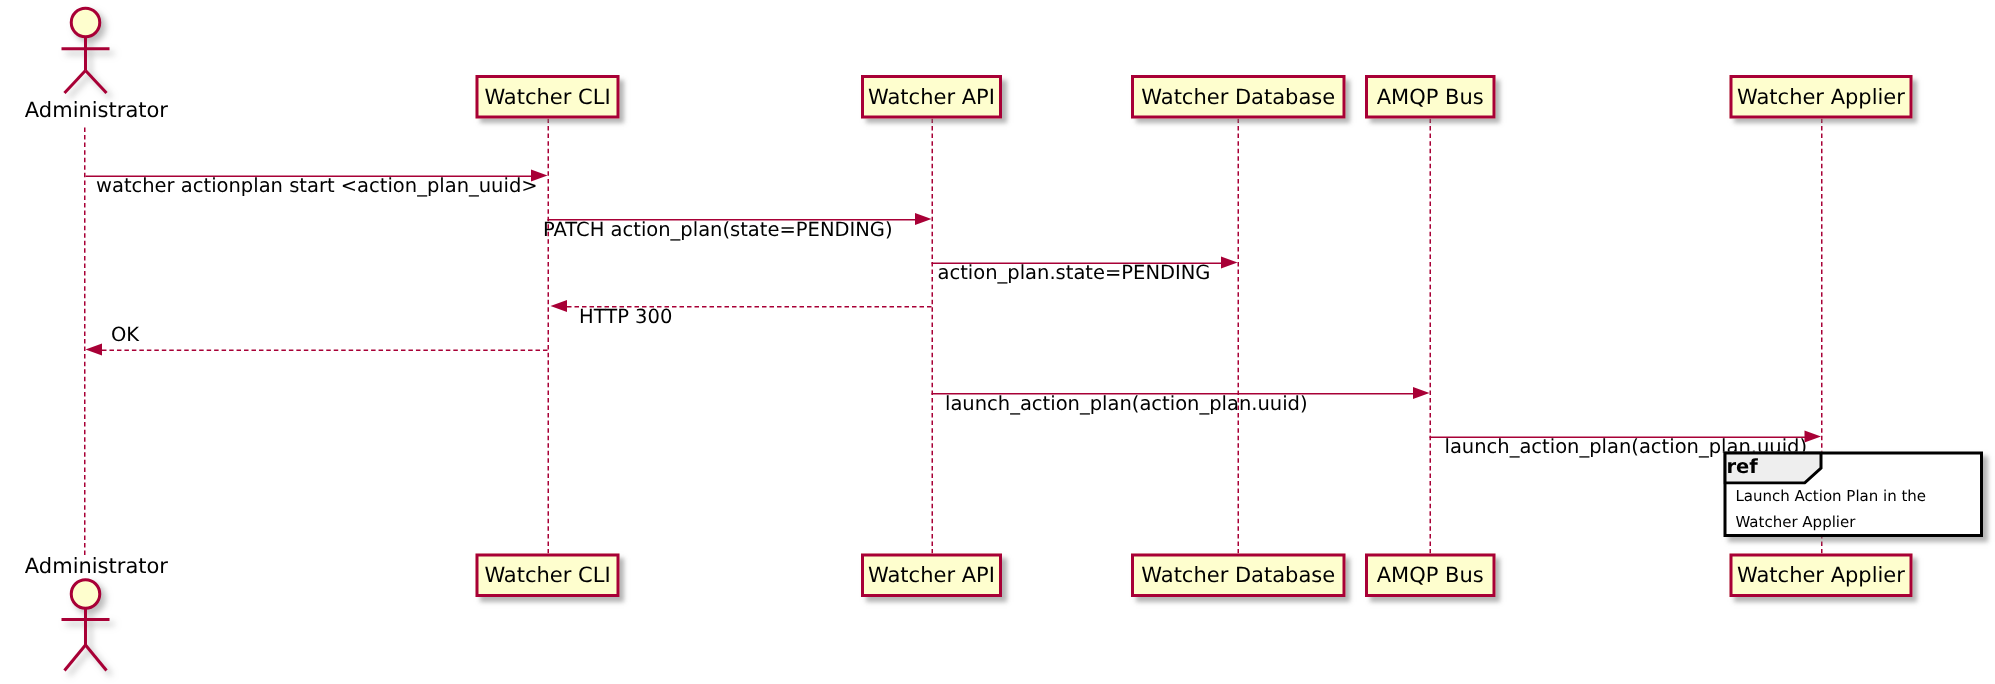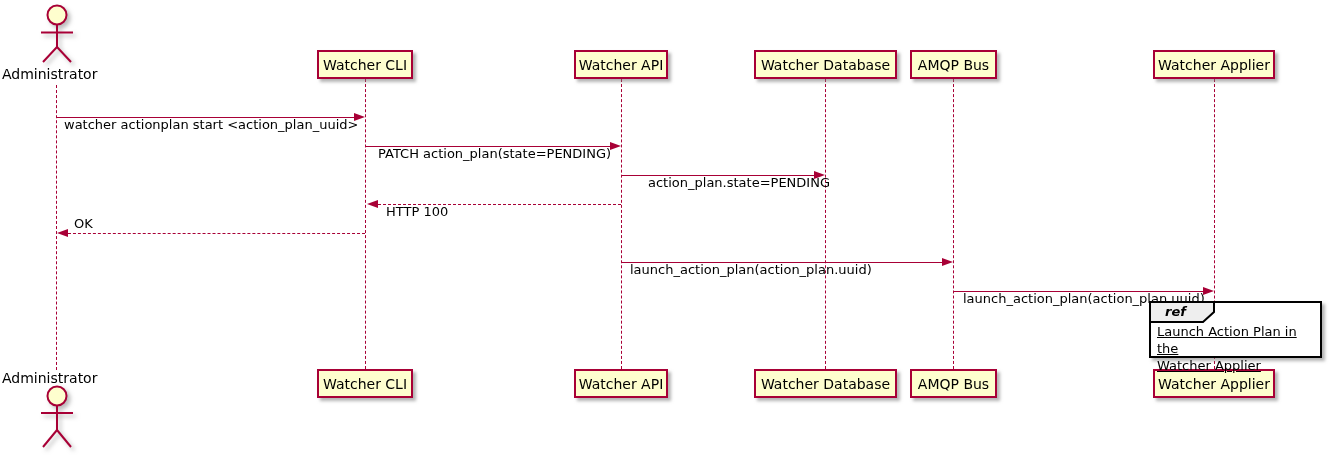--- a/index.html
+++ b/index.html
@@ -11,36 +11,36 @@
     position:absolute; width:0; border-left:1px dashed #A80036; z-index:1;
   }
   .participant {
     position:absolute; height:29px; box-sizing:border-box;
     background:#FEFECE; border:2px solid #A80036;
     box-shadow:3px 3px 3px rgba(120,120,120,0.55);
     display:flex; align-items:center; justify-content:center;
     font-size:14px; z-index:3; white-space:nowrap;
   }
   .actor-figure { position:absolute; z-index:3; filter:drop-shadow(3px 3px 2px rgba(120,120,120,0.5)); }
-  .actor-label { position:absolute; width:110px; text-align:left; font-size:14px; z-index:3; white-space:nowrap; }
+  .actor-label { position:absolute; width:110px; text-align:right; font-size:14px; z-index:3; white-space:nowrap; }
   .msg-label { position:absolute; font-size:13px; line-height:15px; white-space:nowrap; z-index:2;margin-top:16px; }
   .msg-line { position:absolute; height:0; border-top:1px solid #A80036; z-index:2; }
   .msg-line.dashed { border-top:1px dashed #A80036; }
   .arrow-r { position:absolute; width:0; height:0; border-top:4px solid transparent;
              border-bottom:4px solid transparent; border-left:11px solid #A80036; z-index:2; }
   .arrow-l { position:absolute; width:0; height:0; border-top:4px solid transparent;
              border-bottom:4px solid transparent; border-right:11px solid #A80036; z-index:2; }
   .ref-frame {
     position:absolute; left:1149px; top:301px; width:173px; height:57px; box-sizing:border-box;
     background:#ffffff; border:2px solid #000000;
     box-shadow:3px 3px 3px rgba(120,120,120,0.55); z-index:3;
   }
   .ref-tab { position:absolute; left:-2px; top:-2px; width:67px; height:22px; }
-  .ref-tab-label { position:absolute; left:14px; top:1px; font-size:13px; font-weight:bold; z-index:4;font-style:italic; }
-  .ref-body { position:absolute; left:6px; top:20px; font-size:13px; line-height:17px; white-space:pre-line;text-decoration:underline; }
+  .ref-tab-label { position:absolute; left:0; top:1px; font-size:13px; font-weight:bold; z-index:4; }
+  .ref-body { position:absolute; left:6px; top:20px; font-size:10px; line-height:17px; white-space:pre-line; }
 </style>
 </head>
 <body>
 
 <div class="canvas">
 
   <div class="lifeline" style="left:56px;top:85px;height:285px"></div>
   <div class="lifeline" style="left:365px;top:79px;height:290px"></div>
   <div class="lifeline" style="left:621px;top:79px;height:290px"></div>
   <div class="lifeline" style="left:825px;top:79px;height:290px"></div>
@@ -97,33 +97,33 @@
     <span>Watcher Applier</span>
   </div>
 
   <div>
     <div class="msg-label" style="left:64px;top:101px">watcher actionplan start &lt;action_plan_uuid&gt;</div>
     <div class="msg-line" style="left:57px;top:117px;width:299px"></div>
     <div class="arrow-r" style="left:354px;top:113px"></div>
   </div>
 
   <div>
-    <div class="msg-label" style="left:378px;top:130px">PATCH action_plan(state=PENDING)</div>
+    <div class="msg-label" style="left:362px;top:130px">PATCH action_plan(state=PENDING)</div>
     <div class="msg-line" style="left:365px;top:146px;width:247px"></div>
     <div class="arrow-r" style="left:610px;top:142px"></div>
   </div>
 
   <div>
-    <div class="msg-label" style="left:648px;top:159px">action_plan.state=PENDING</div>
+    <div class="msg-label" style="left:625px;top:159px">action_plan.state=PENDING</div>
     <div class="msg-line" style="left:621px;top:175px;width:195px"></div>
     <div class="arrow-r" style="left:814px;top:171px"></div>
   </div>
 
   <div>
-    <div class="msg-label" style="left:386px;top:188px">HTTP 100</div>
+    <div class="msg-label" style="left:386px;top:188px">HTTP 300</div>
     <div class="msg-line dashed" style="left:378px;top:204px;width:243px"></div>
     <div class="arrow-l" style="left:367px;top:200px"></div>
   </div>
 
   <div>
     <div class="msg-label" style="left:74px;top:200px">OK</div>
     <div class="msg-line dashed" style="left:68px;top:233px;width:297px"></div>
     <div class="arrow-l" style="left:57px;top:229px"></div>
   </div>
 

